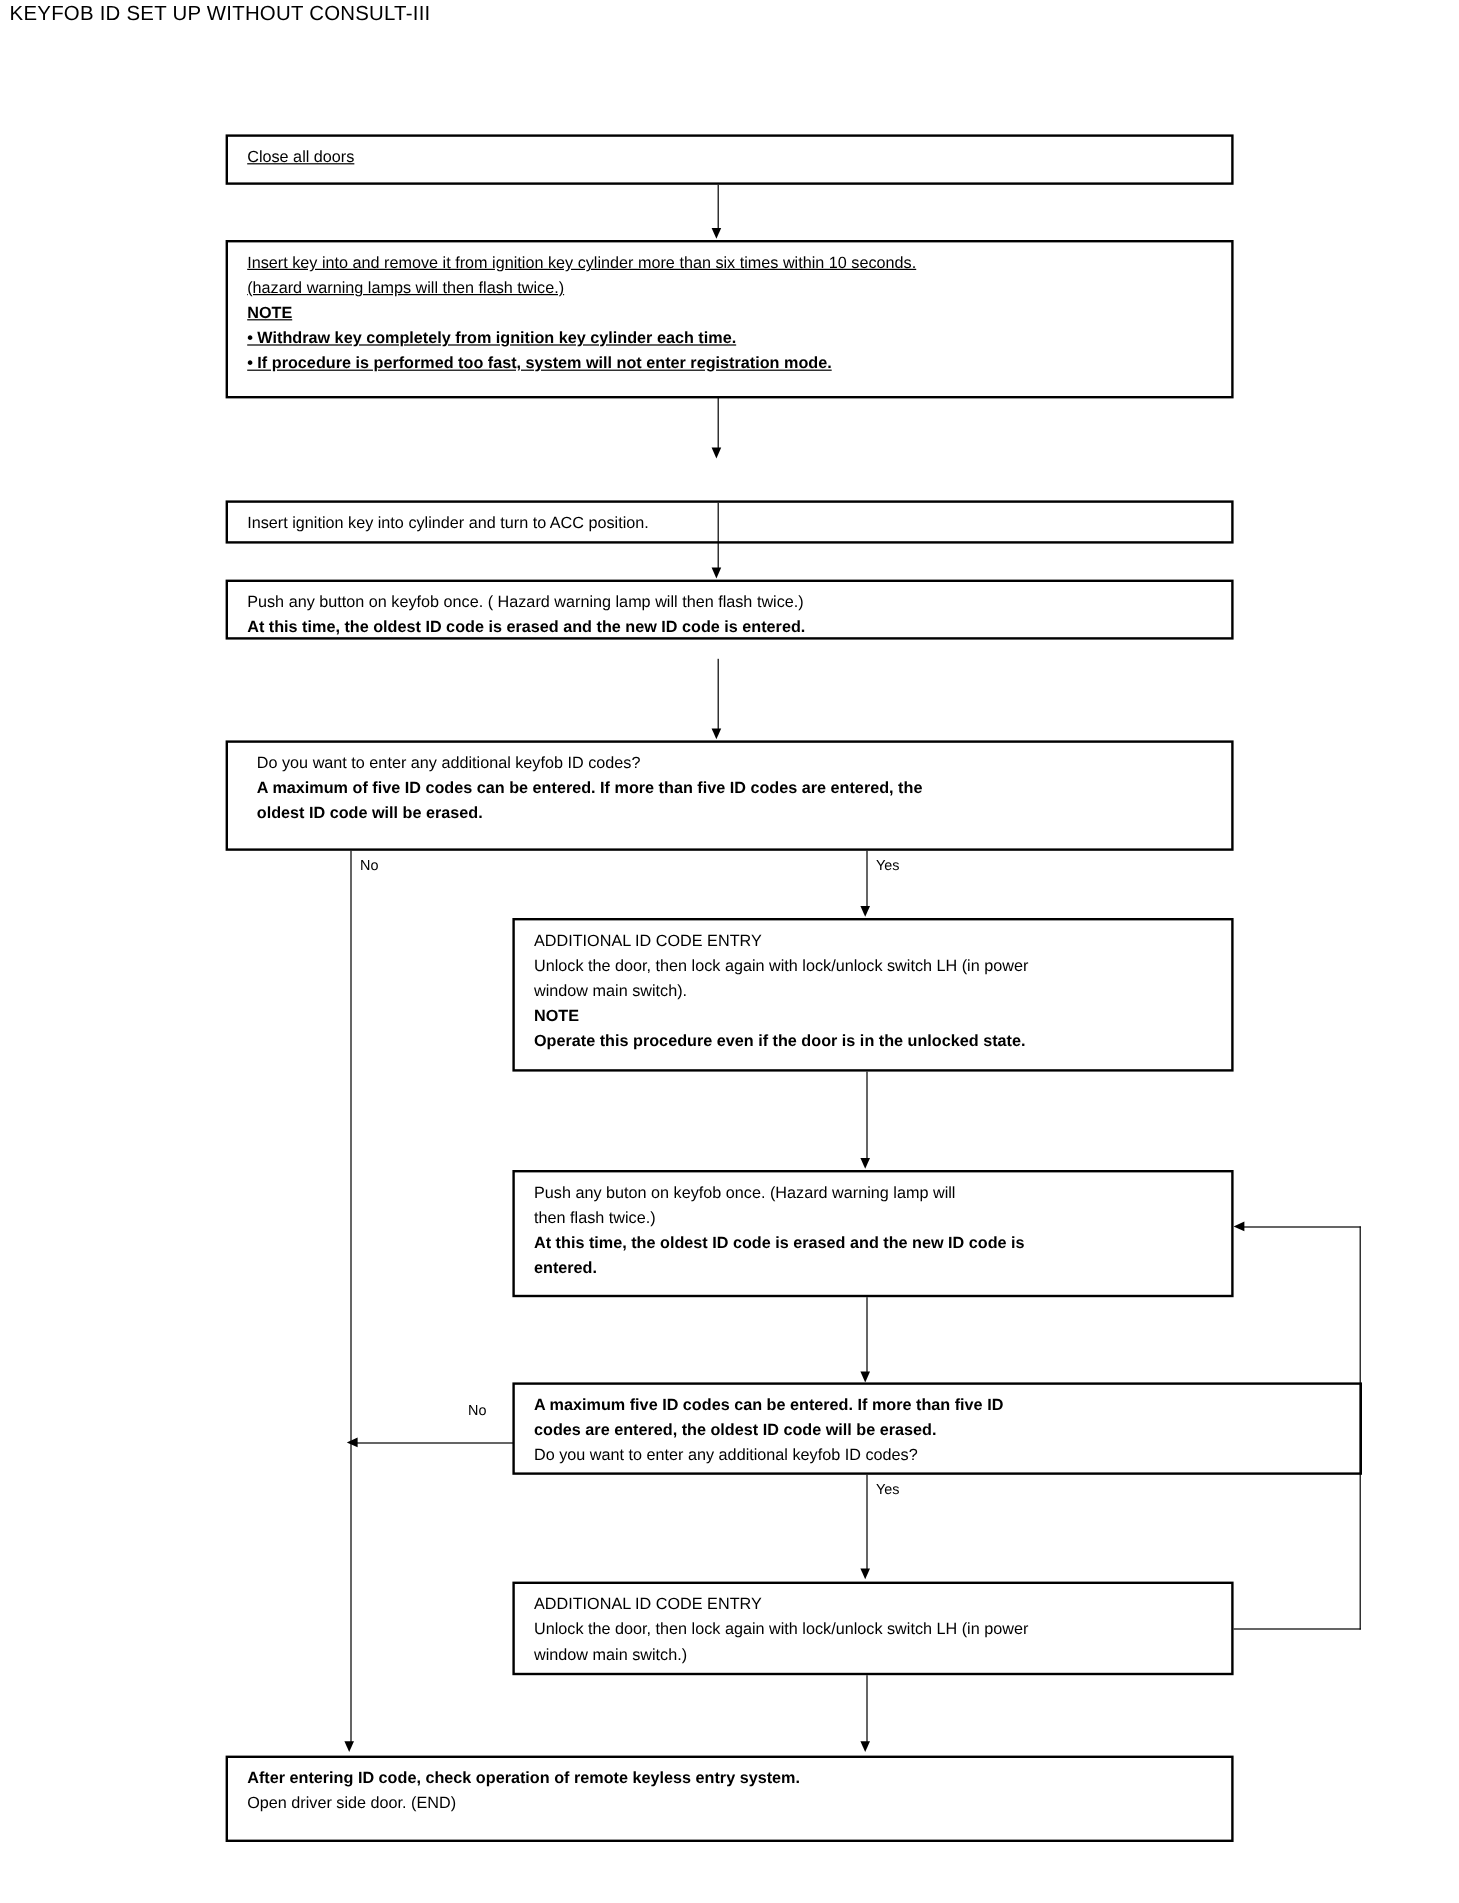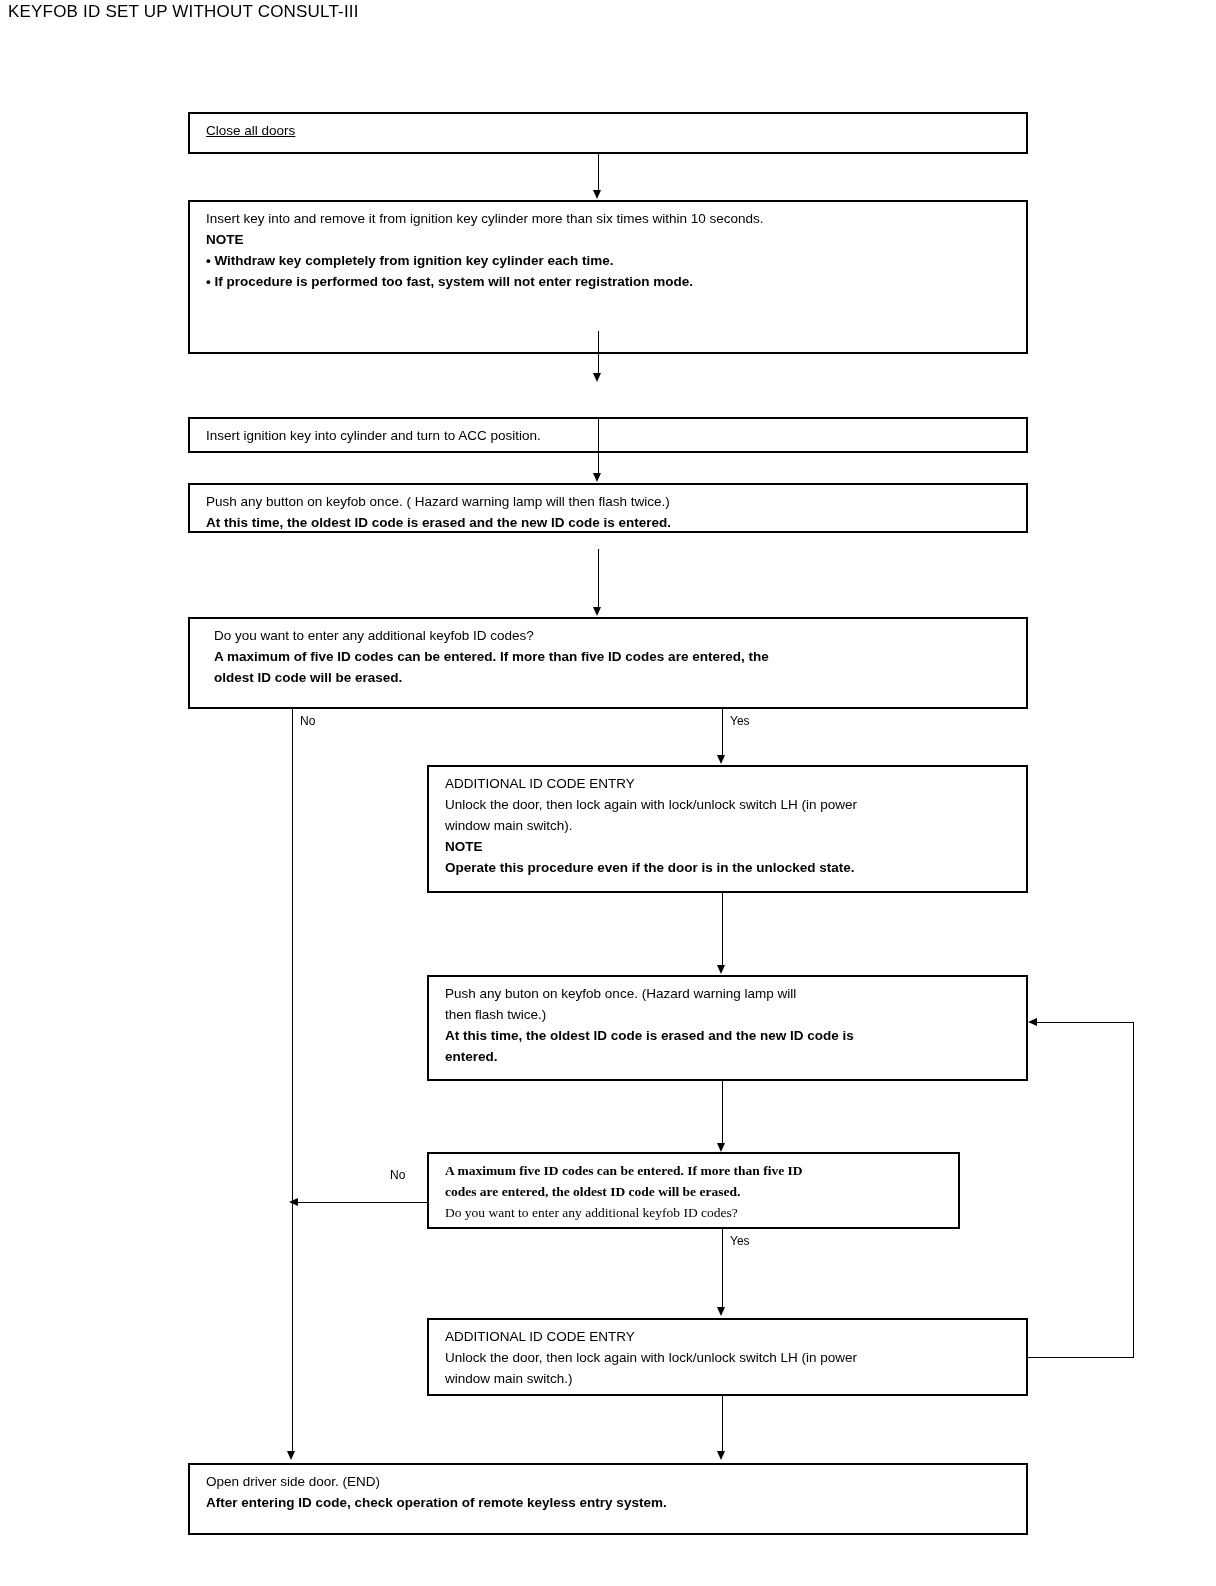--- a/index.html
+++ b/index.html
@@ -84,23 +84,24 @@
 
   <div class="box" style="left:188px; top:112px; width:840px; height:42px;text-decoration:underline;">
     <div class="inner">
         <span class="ln">Close all doors</span>
       </div>
   </div>
 
   <div class="vline" style="left:598px; top:154px; height:38px;"></div>
   <div class="ar-down" style="left:593px; top:190px;"></div>
 
-  <div class="box" style="left:188px; top:200px; width:840px; height:154px;">
+  <div class="box" style="left:188px; top:200px; width:840px; height:132px;text-decoration:underline;">
     <div class="inner">
         <span class="ln">Insert key into and remove it from ignition key cylinder more than six times within 10 seconds.</span>
+        <span class="ln">(hazard warning lamps will then flash twice.)</span>
         <span class="ln b">NOTE</span>
         <span class="ln b">• Withdraw key completely from ignition key cylinder each time.</span>
         <span class="ln b">• If procedure is performed too fast, system will not enter registration mode.</span>
       </div>
   </div>
 
   <div class="vline" style="left:598px; top:331px; height:44px;"></div>
   <div class="ar-down" style="left:593px; top:373px;"></div>
 
   <div class="box" style="left:188px; top:383px; width:840px; height:36px;margin-top:34px;">
@@ -158,21 +159,21 @@
         <span class="ln b">At this time, the oldest ID code is erased and the new ID code is</span>
         <span class="ln b">entered.</span>
       </div>
   </div>
 
   <div class="ar-left" style="left:1028px; top:1018px;"></div>
 
   <div class="vline" style="left:722px; top:1081px; height:64px;"></div>
   <div class="ar-down" style="left:717px; top:1143px;"></div>
 
-  <div class="box" style="left:427px; top:1152px; width:533px; height:77px;font-family:Liberation Serif, serif;">
+  <div class="box" style="left:427px; top:1152px; width:708px; height:77px;">
     <div class="inner">
         <span class="ln b">A maximum five ID codes can be entered. If more than five ID</span>
         <span class="ln b">codes are entered, the oldest ID code will be erased.</span>
         <span class="ln">Do you want to enter any additional keyfob ID codes?</span>
       </div>
   </div>
 
   <div class="hline" style="left:293px; top:1202px; width:135px;"></div>
   <div class="ar-left" style="left:289px; top:1198px;"></div>
   <div class="lbl" style="left:390px; top:1168px;">No</div>
@@ -191,18 +192,18 @@
 
   <div class="hline" style="left:1028px; top:1357px; width:106px;"></div>
   <div class="vline" style="left:1133px; top:1022px; height:336px;"></div>
   <div class="hline" style="left:1033px; top:1022px; width:101px;"></div>
 
   <div class="vline" style="left:722px; top:1396px; height:57px;"></div>
   <div class="ar-down" style="left:717px; top:1451px;"></div>
 
   <div class="box" style="left:188px; top:1463px; width:840px; height:72px;">
     <div class="inner">
+        <span class="ln b">After entering ID code, check operation of remote keyless entry system.</span>
         <span class="ln">Open driver side door. (END)</span>
-        <span class="ln b">After entering ID code, check operation of remote keyless entry system.</span>
       </div>
   </div>
 
 </div>
 
 </body></html>

